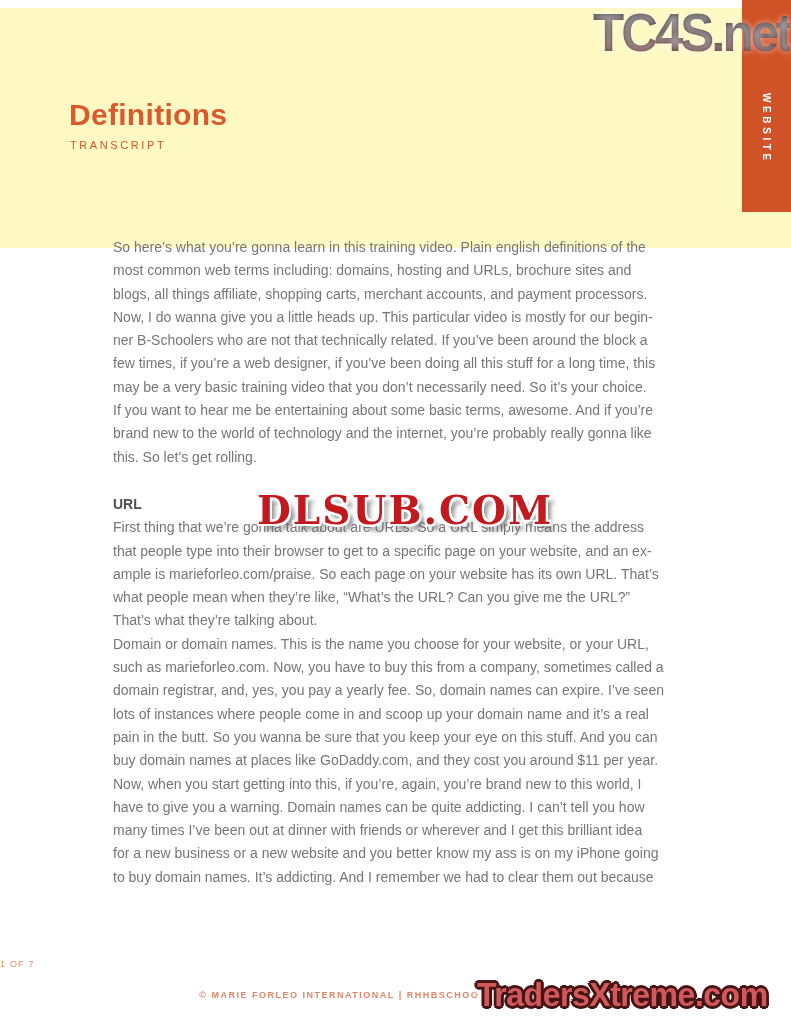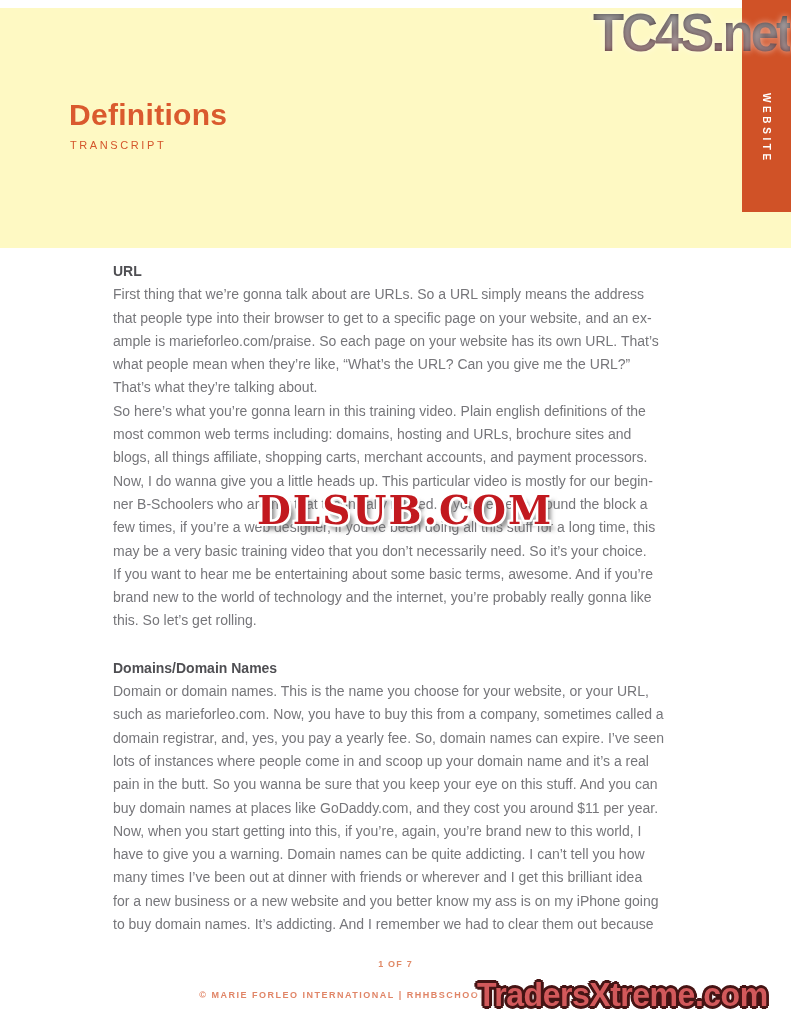--- a/index.html
+++ b/index.html
@@ -63,22 +63,22 @@
     line-height: 23.3px;
   }
   .section-lines {
     margin: 0;
     white-space: pre-line;
   }
 
   
   .page-number {
     position: absolute; top: 959px; left: 0;
-    width: 791px; text-align: center;
-    font-size: 9px; font-weight: bold;
+    width: 791px; 
+    font-size: 9px; font-weight: normal;
     color: #E08A67;
     letter-spacing: 1.2px;
   }
   .copyright {
     position: absolute; top: 990px; left: 0;
     width: 715px; text-align: center;
     font-size: 9px; font-weight: bold;
     color: #E08567;
     letter-spacing: 1.5px;
   }
@@ -140,41 +140,40 @@
   <h1 class="page-title">Definitions</h1>
   <div class="page-subtitle">TRANSCRIPT</div>
 </div>
 
 <div class="sidebar-tab">
   <span class="sidebar-tab-label">WEBSITE</span>
 </div>
 
 <div class="content">
   <div class="section">
-    <h2 class="section-heading">URL</h2>
-    <p class="section-lines">First thing that we’re gonna talk about are URLs. So a URL simply means the address
-that people type into their browser to get to a specific page on your website, and an ex-
-ample is marieforleo.com/praise. So each page on your website has its own URL. That’s
-what people mean when they’re like, “What’s the URL? Can you give me the URL?”
-That’s what they’re talking about.</p>
-  </div>
-  <div class="section">
     <p class="section-lines">So here’s what you’re gonna learn in this training video. Plain english definitions of the
 most common web terms including: domains, hosting and URLs, brochure sites and
 blogs, all things affiliate, shopping carts, merchant accounts, and payment processors.
 Now, I do wanna give you a little heads up. This particular video is mostly for our begin-
 ner B-Schoolers who are not that technically related. If you’ve been around the block a
 few times, if you’re a web designer, if you’ve been doing all this stuff for a long time, this
 may be a very basic training video that you don’t necessarily need. So it’s your choice.
 If you want to hear me be entertaining about some basic terms, awesome. And if you’re
 brand new to the world of technology and the internet, you’re probably really gonna like
 this. So let’s get rolling.</p>
   </div>
   <div class="section">
-    <h2 class="section-heading">Domains/Domain Names</h2>
+    <h2 class="section-heading">URL</h2>
+    <p class="section-lines">First thing that we’re gonna talk about are URLs. So a URL simply means the address
+that people type into their browser to get to a specific page on your website, and an ex-
+ample is marieforleo.com/praise. So each page on your website has its own URL. That’s
+what people mean when they’re like, “What’s the URL? Can you give me the URL?”
+That’s what they’re talking about.</p>
+  </div>
+  <div class="section">
     <p class="section-lines">Domain or domain names. This is the name you choose for your website, or your URL,
 such as marieforleo.com. Now, you have to buy this from a company, sometimes called a
 domain registrar, and, yes, you pay a yearly fee. So, domain names can expire. I’ve seen
 lots of instances where people come in and scoop up your domain name and it’s a real
 pain in the butt. So you wanna be sure that you keep your eye on this stuff. And you can
 buy domain names at places like GoDaddy.com, and they cost you around $11 per year.
 Now, when you start getting into this, if you’re, again, you’re brand new to this world, I
 have to give you a warning. Domain names can be quite addicting. I can’t tell you how
 many times I’ve been out at dinner with friends or wherever and I get this brilliant idea
 for a new business or a new website and you better know my ass is on my iPhone going

